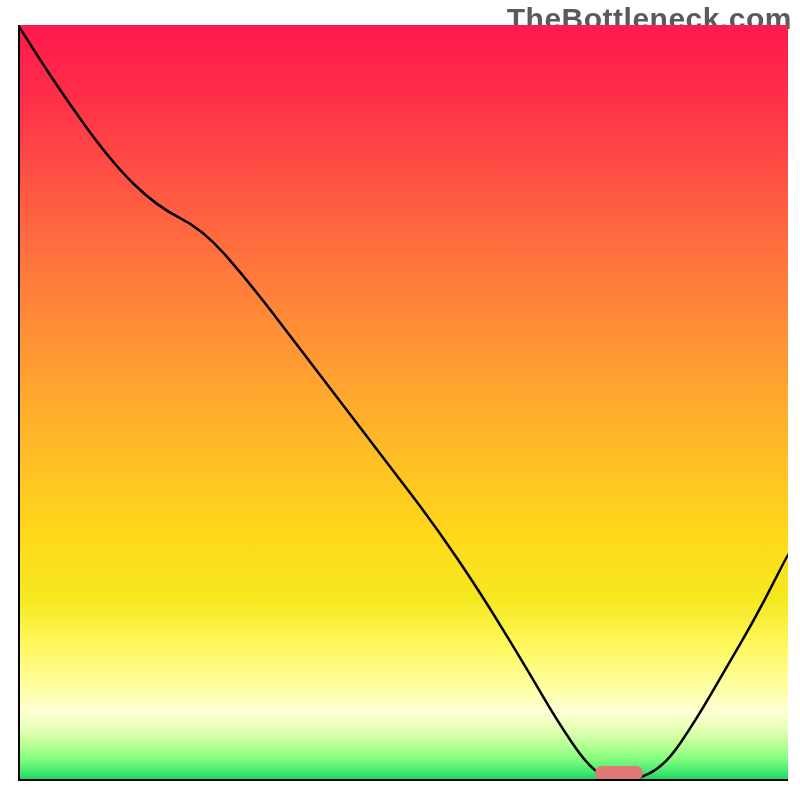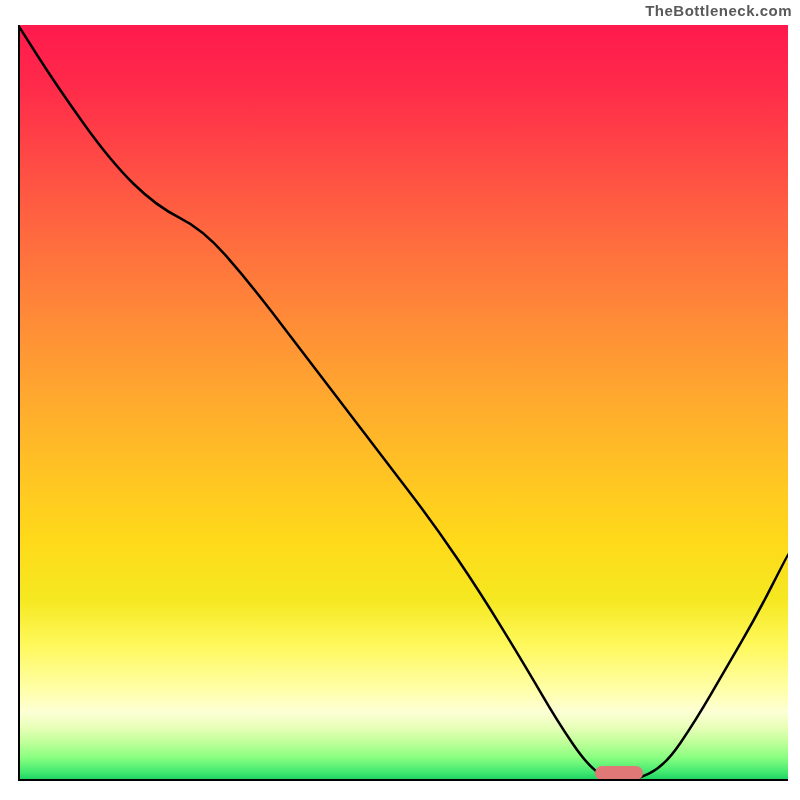--- a/index.html
+++ b/index.html
@@ -8,21 +8,21 @@
     width: 800px;
     height: 800px;
     background: #ffffff;
     position: relative;
     font-family: Arial, sans-serif;
   }
   .watermark {
     position: absolute;
     top: 2px;
     right: 8px;
-    font-size: 15px;
+    font-size: 30px;
     font-weight: bold;
     color: #5a5a5a;
     letter-spacing: 0.5px;
   }
   .chart-container {
     position: absolute;
     left: 18px;
     top: 25px;
     width: 770px;
     height: 770px;

